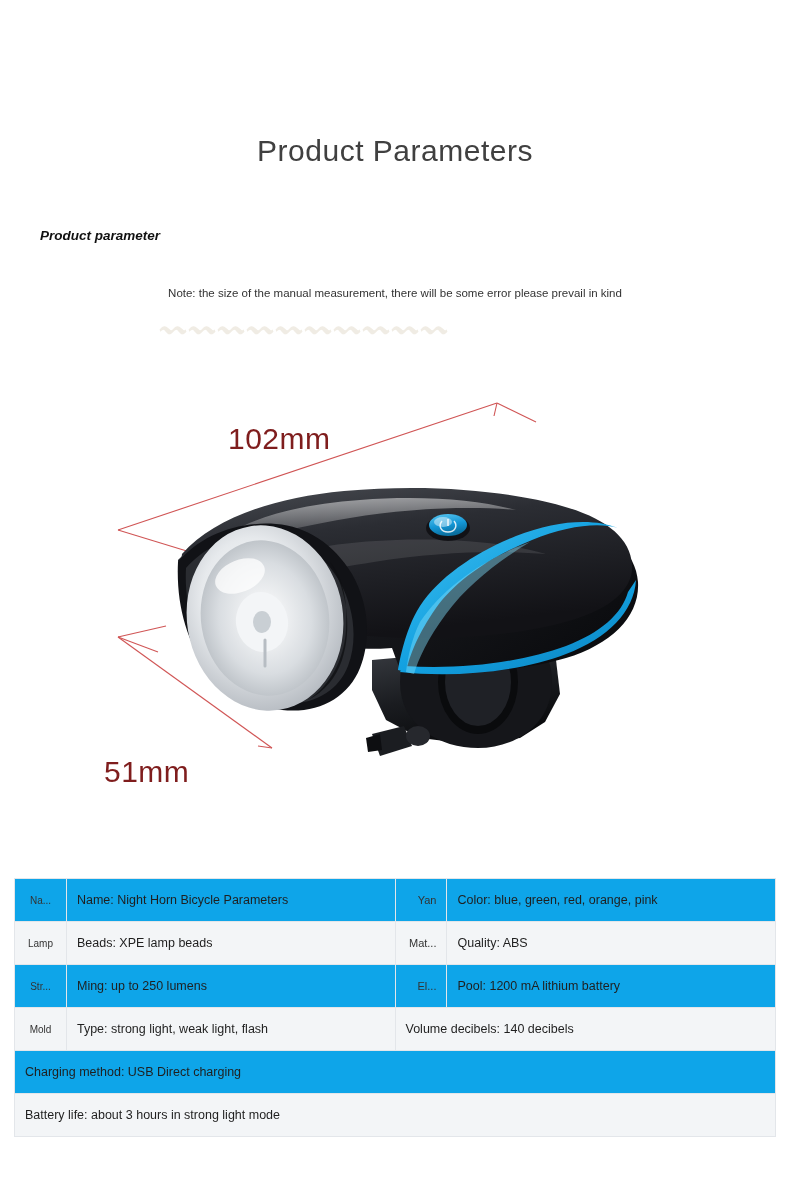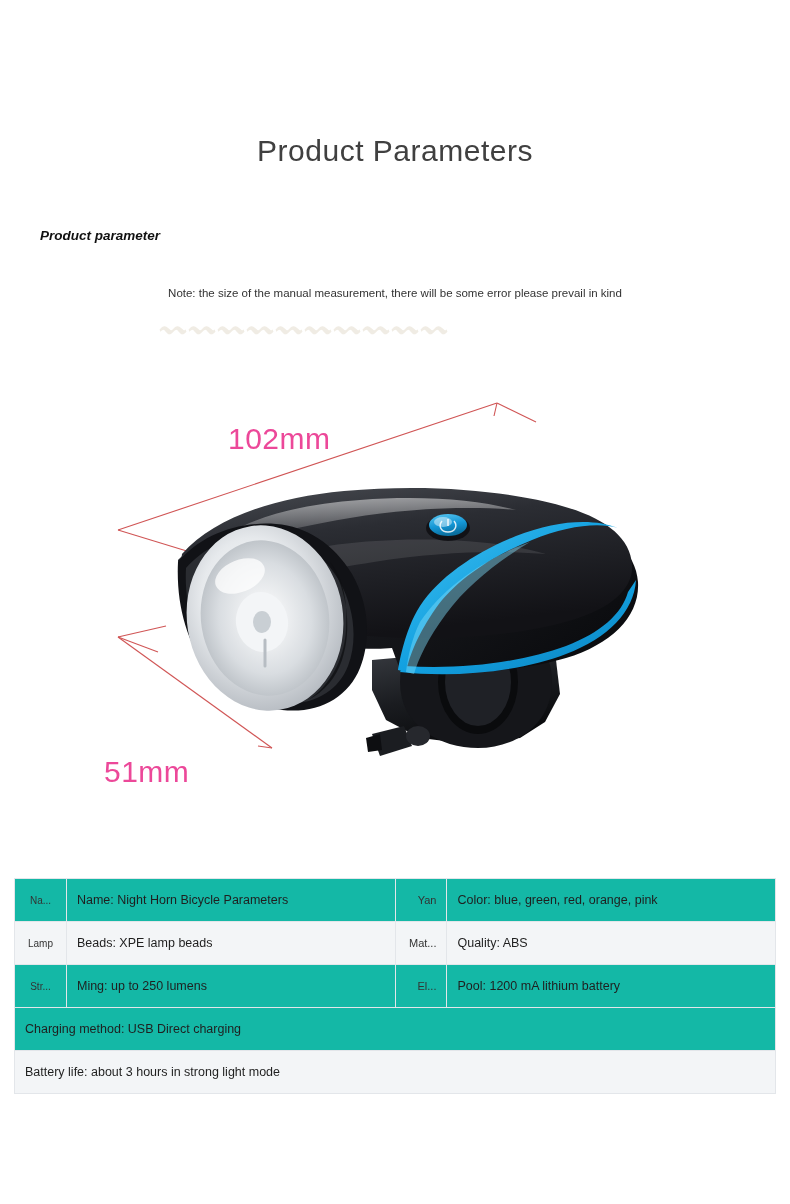--- a/index.html
+++ b/index.html
@@ -62,21 +62,21 @@
     top: 330px;
     left: 0;
     width: 790px;
     height: 520px;
   }
   .hero svg { display:block; }
 
   .dim-label {
     position: absolute;
     font-size: 30px;
-    color: #ec4899;
+    color: #7f1d1d;
     font-family: "Liberation Sans", sans-serif;
     letter-spacing: 0.5px;
   }
   .dim-width { top: 92px; left: 228px; }
   .dim-height { top: 425px; left: 104px; }
 
   
   .faint {
     position: absolute;
     color: #f0ece4;
@@ -97,21 +97,21 @@
   }
   .spec tr { height: 43px; }
   .spec td {
     border: 1px solid #e3e6ea;
     padding: 0 10px;
     vertical-align: middle;
     white-space: nowrap;
     overflow: hidden;
   }
   .spec tr.alt td { background: #f3f5f7; }
-  .spec tr.plain td { background: #14b8a6; }
+  .spec tr.plain td { background: #0ea5e9; }
 
   .c-key {
     width: 52px;
     text-align: center;
     font-size: 10px;
     color: #333;
   }
   .c-val { width: 329px; padding-left: 18px; }
   .c-key2 {
     width: 52px;
@@ -278,20 +278,25 @@
         <td class="c-val">Beads: XPE lamp beads</td>
         <td class="c-key2">Mat...</td>
         <td class="c-val2">Quality: ABS</td>
       </tr>
       <tr class="plain">
         <td class="c-key">Str...</td>
         <td class="c-val">Ming: up to 250 lumens</td>
         <td class="c-key2">El...</td>
         <td class="c-val2">Pool: 1200 mA lithium battery</td>
       </tr>
+      <tr class="alt">
+        <td class="c-key">Mold</td>
+        <td class="c-val">Type: strong light, weak light, flash</td>
+        <td colspan="2" class="c-span-right">Volume decibels: 140 decibels</td>
+      </tr>
       <tr class="plain">
         <td colspan="4" class="c-wide">Charging method: USB Direct charging</td>
       </tr>
       <tr class="alt">
         <td colspan="4" class="c-wide">Battery life: about 3 hours in strong light mode</td>
       </tr>
     </tbody>
   </table>
 
 </div>

